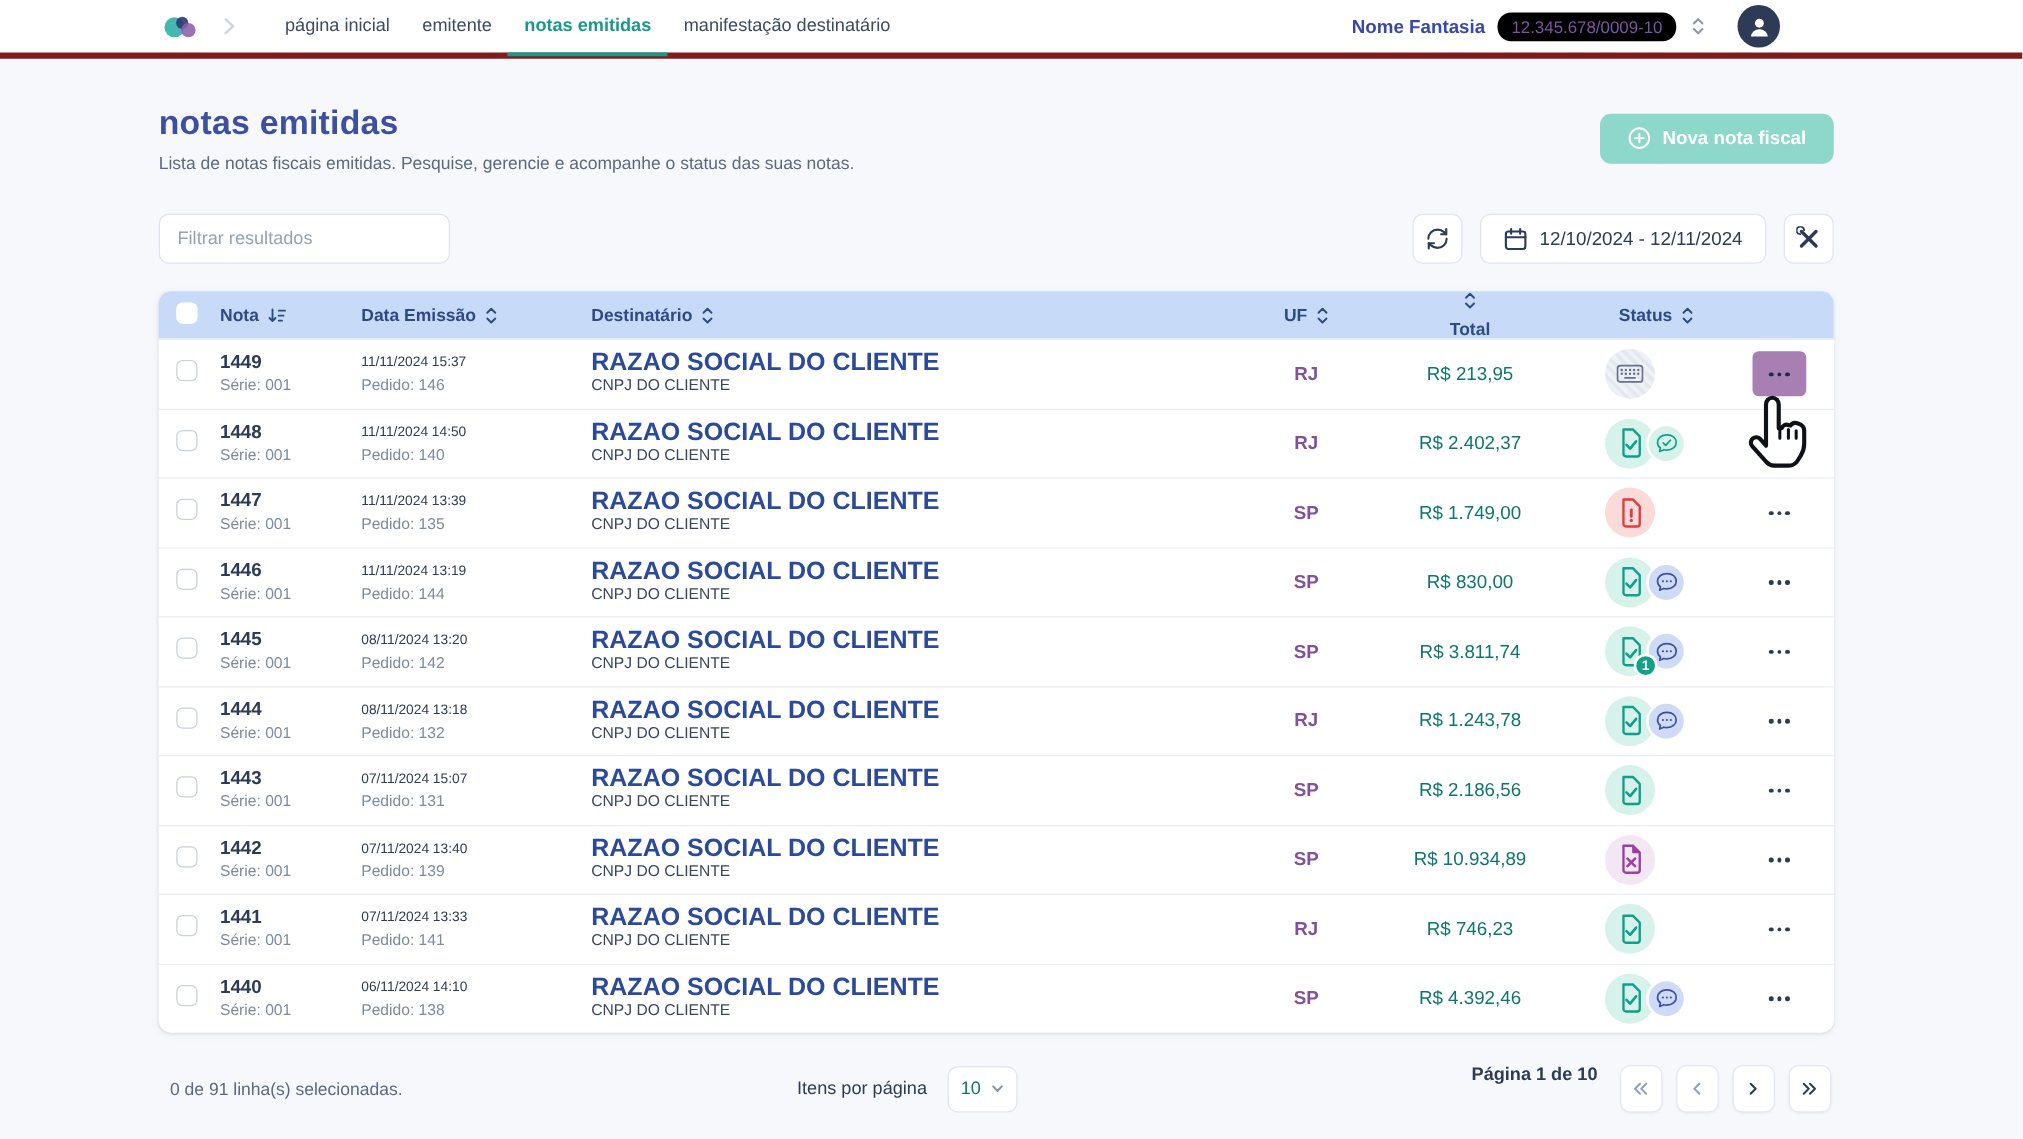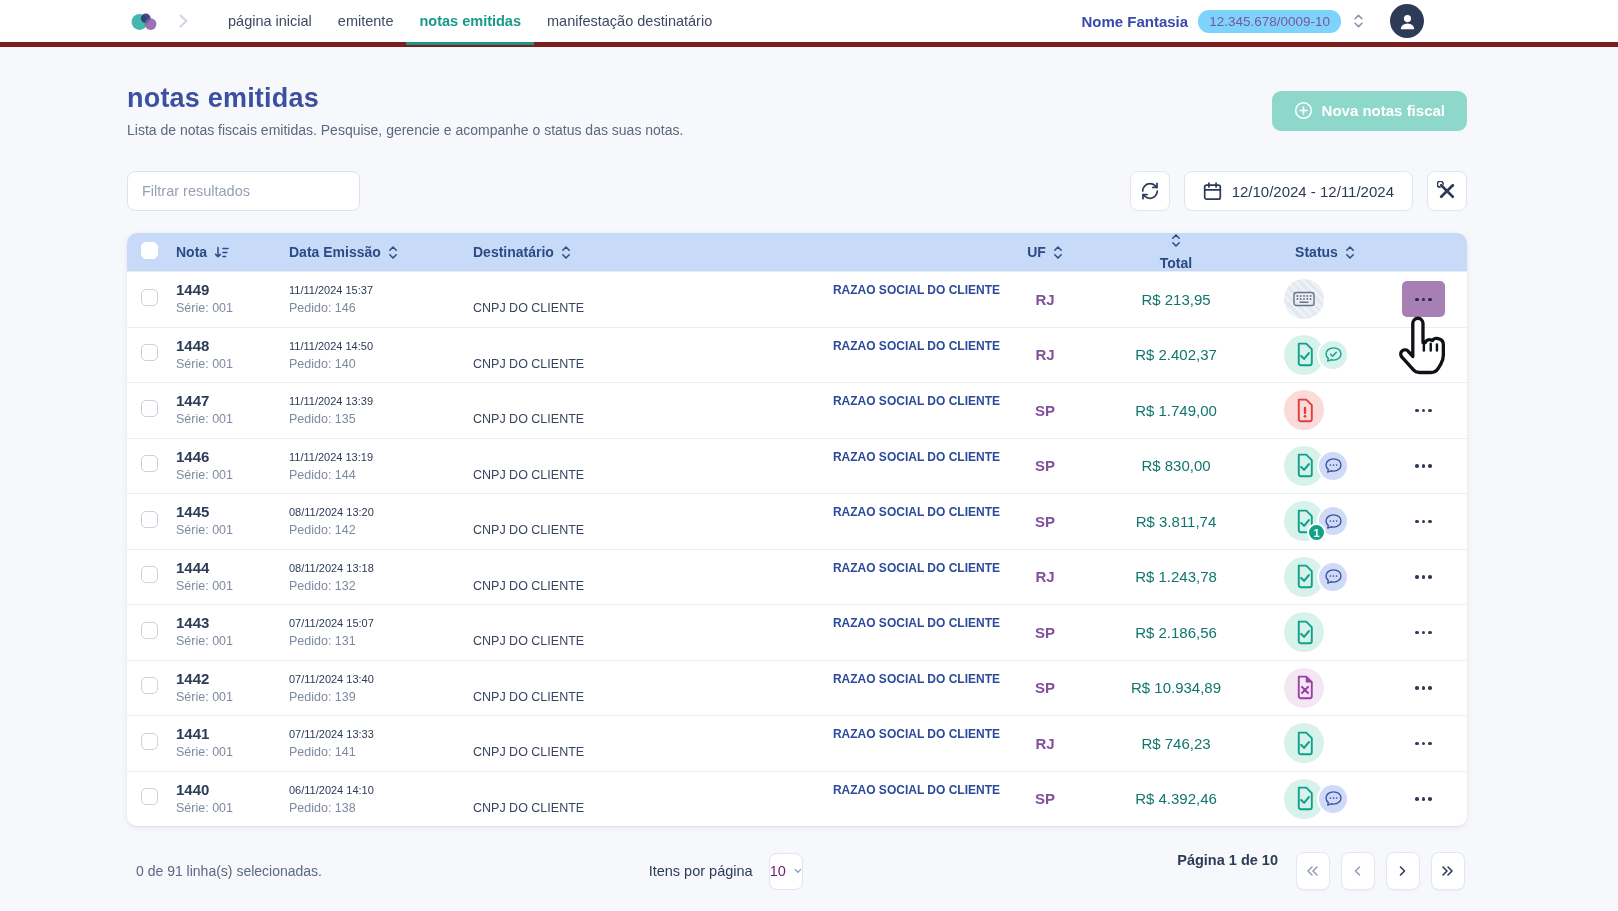--- a/index.html
+++ b/index.html
@@ -11,21 +11,21 @@
             display:flex; align-items:center; padding:0 194px 0 128px; }
   .logo { display:flex; align-items:center; margin-right:18px; cursor:pointer; }
   .crumb-sep { margin-right:26px; display:flex; }
   nav { display:flex; align-items:center; gap:0; height:47px; }
   .tab { height:47px; display:flex; align-items:center; padding:0 13px;
          font-size:14.5px; color:#3e4a61; font-weight:500; text-decoration:none;
          border-bottom:3px solid transparent; border-top:3px solid transparent; cursor:pointer; }
   .tab.active { color:#16998c; font-weight:bold; border-bottom-color:#16998c; }
   .top-right { margin-left:auto; display:flex; align-items:center; }
   .company { font-size:15px; font-weight:bold; color:#3949ab; cursor:pointer; }
-  .cnpj-badge { margin-left:10px; background:#7dd3fc; color:#7b55a4; font-size:13.5px;
+  .cnpj-badge { margin-left:10px; background:#000000; color:#7b55a4; font-size:13.5px;
                 font-weight:500; padding:4px 11px; border-radius:11px; }
   .switcher { margin-left:12px; display:flex; cursor:pointer; }
   .avatar { margin-left:26px; width:34px; height:34px; border-radius:50%; background:#2d3b57;
             display:flex; align-items:center; justify-content:center; cursor:pointer; }
 
   
   .container { width:1340px; margin-left:127px; }
 
   .page-head { display:flex; align-items:center; justify-content:space-between; margin-top:36px; }
   h1 { font-size:27px; font-weight:bold; color:#3c4fa0; letter-spacing:.2px; }
@@ -68,21 +68,21 @@
   .c-nota { padding-left:5px; }
   .c-data { padding-left:6px; }
   .c-uf   { text-align:center; font-size:15px; font-weight:bold; color:#81519c; }
   .c-total{ text-align:center; padding-right:8px; font-size:15px; color:#0f766e; }
   .c-status { display:flex; align-items:center; padding-left:14px; position:relative; }
   .c-actions{ display:flex; justify-content:center; }
 
   .cell-main { font-size:15px; font-weight:bold; color:#2d3b57; line-height:18px; }
   .cell-sub  { font-size:12.5px; color:#7e8aa0; line-height:17px; margin-top:1px; }
   .c-data .cell-main { font-weight:500; font-size:11px; }
-  .c-dest .cell-main { color:#2b4a9b; font-size:12px; cursor:pointer;text-align:right; }
+  .c-dest .cell-main { color:#2b4a9b; font-size:20px; cursor:pointer; }
   .c-dest .cell-sub  { color:#39455e; }
 
   .st { width:40px; height:40px; border-radius:50%; display:flex; align-items:center;
         justify-content:center; flex:none; cursor:pointer; }
   .st.small { width:32px; height:32px; margin-left:-7px; border:2px solid #fff; }
   .st-keyboard { background:repeating-linear-gradient(45deg,#e4e9f0 0 3px,#eef2f7 3px 6px); }
   .st-ok      { background:#d7f2ea; }
   .st-err     { background:#fbdada; }
   .st-cancel  { background:#f3e7f4; }
   .st-chat    { background:#cfdaf7; }
@@ -97,23 +97,23 @@
   .action-btn .dot { width:3.5px; height:3.5px; border-radius:50%; background:#2d3b57; }
   .action-btn.hovered { background:#a87fb2; }
   .action-btn.hovered .dot { background:#202c47; }
 
   
   .table-footer { display:flex; align-items:center; justify-content:space-between;
                   margin-top:26px; padding:0 2px 0 9px; }
   .sel-text { font-size:14px; color:#5c6880; }
   .per-page { display:flex; align-items:center; gap:16px; }
   .per-page-label { font-size:14.5px; font-weight:normal; color:#2d3b57; }
-  .select-btn { height:37px; width:34px; background:#fff; border:1px solid #e0e5ee;
+  .select-btn { height:37px; width:56px; background:#fff; border:1px solid #e0e5ee;
                 border-radius:8px; display:flex; align-items:center; justify-content:center;
-                gap:8px; font-size:14.5px; color:#701a75; font-family:inherit; cursor:pointer; }
+                gap:8px; font-size:14.5px; color:#0f766e; font-family:inherit; cursor:pointer; }
   .pager { display:flex; align-items:flex-start; gap:11px;margin-left:48px; }
   .page-label { font-size:14.5px; font-weight:bold; color:#2d3b57; margin-right:7px; }
   .pg-btn { width:34px; height:38px; background:#fff; border:1px solid #e3e8f0; border-radius:8px;
             display:flex; align-items:center; justify-content:center; cursor:pointer;
             box-shadow:0 1px 2px rgba(15,23,42,.04); }
   .pg-btn.disabled { cursor:default; }
   .pg-btn.disabled svg { stroke:#93a1b8; }
   .pg-btn svg { stroke:#2d3b57; }
 
   .hand-cursor { position:absolute; left:1390px; top:316px; z-index:50; pointer-events:none; }
@@ -164,21 +164,21 @@
   <div class="page-head">
     <div>
       <h1>notas emitidas</h1>
       <p class="subtitle">Lista de notas fiscais emitidas. Pesquise, gerencie e acompanhe o status das suas notas.</p>
     </div>
     <button class="new-btn">
       <svg width="19" height="19" viewBox="0 0 18 18" fill="none" stroke="#fff" stroke-width="1.5" stroke-linecap="round">
         <circle cx="9" cy="9" r="7.4"></circle>
           <path d="M9 5.8 v6.4 M5.8 9 h6.4"></path>
       </svg>
-      <span>Nova notas fiscal</span>
+      <span>Nova nota fiscal</span>
     </button>
   </div>
 
   <div class="filter-row">
     <input class="filter-input" placeholder="Filtrar resultados" style="">
     <div class="spacer"></div>
     <button class="icon-btn">
       <svg width="20" height="20" viewBox="0 0 20 20" fill="none" stroke="#2d3b57" stroke-width="1.7" stroke-linecap="round" stroke-linejoin="round">
         <path d="M2.7 10 a7.3 7.3 0 0 1 7.3 -7.3 c2.1 0 4 .9 5.5 2.2 L17 6.4"></path>
         <path d="M17 2.3 v4.1 h-4.1"></path>

